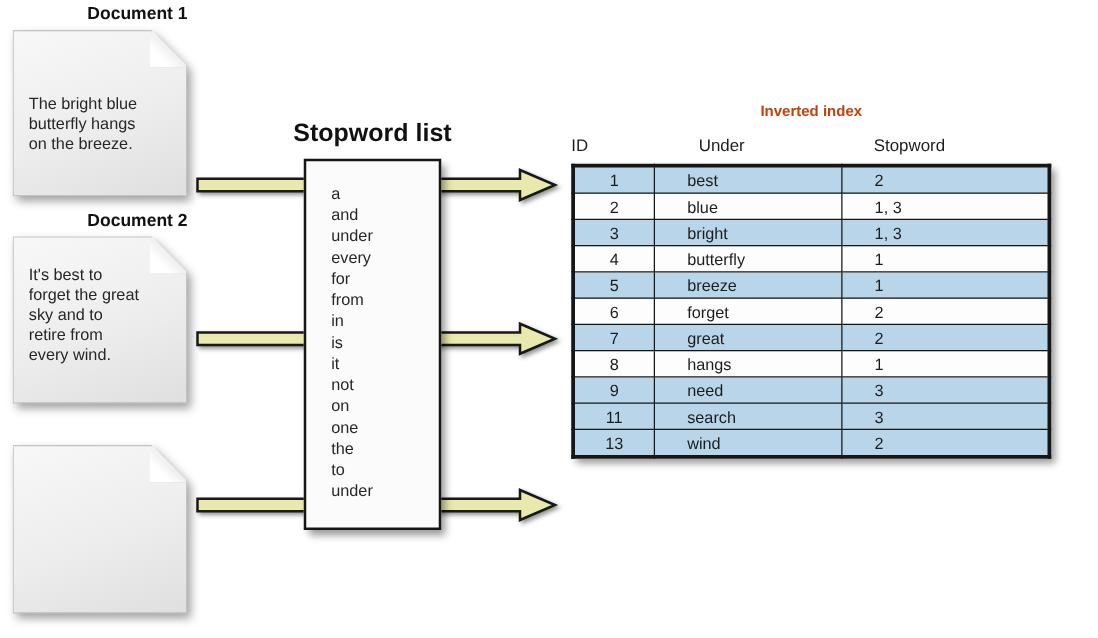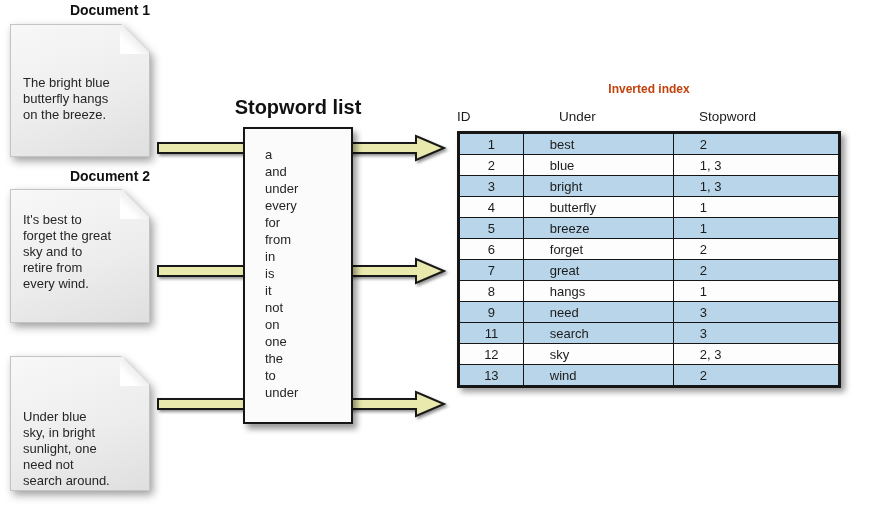--- a/index.html
+++ b/index.html
@@ -187,25 +187,20 @@
 forget the great
 sky and to
 retire from
 every wind.</div>
     </div>
   </div>
 
   <div class="page-wrap" id="doc3-wrap">
     <div class="page" id="doc3-page">
       <div class="fold"></div>
-      <div class="doc-text" id="doc3-text">Under blue
-sky, in bright
-sunlight, one
-need not
-search around.</div>
     </div>
   </div>
 
   <svg class="arrow" id="arrow-1" viewBox="0 0 292 30">
     <polygon points="2,10 260,10 260,3 288,15 260,27 260,20 2,20" class="arrow-shape" fill="#e9e9ae" stroke="#181818" stroke-width="2"></polygon>
   </svg>
   <svg class="arrow" id="arrow-2" viewBox="0 0 292 30">
     <polygon points="2,10 260,10 260,3 288,15 260,27 260,20 2,20" class="arrow-shape" fill="#e9e9ae" stroke="#181818" stroke-width="2"></polygon>
   </svg>
   <svg class="arrow" id="arrow-3" viewBox="0 0 292 30">
@@ -285,25 +280,20 @@
           <tr class="blue">
             <td>9</td>
             <td>need</td>
             <td>3</td>
           </tr>
           <tr class="blue">
             <td>11</td>
             <td>search</td>
             <td>3</td>
           </tr>
-          <tr class="white">
-            <td>12</td>
-            <td>sky</td>
-            <td>2, 3</td>
-          </tr>
           <tr class="blue">
             <td>13</td>
             <td>wind</td>
             <td>2</td>
           </tr>
         </tbody>
     </table>
   </div>
 
 </div>

